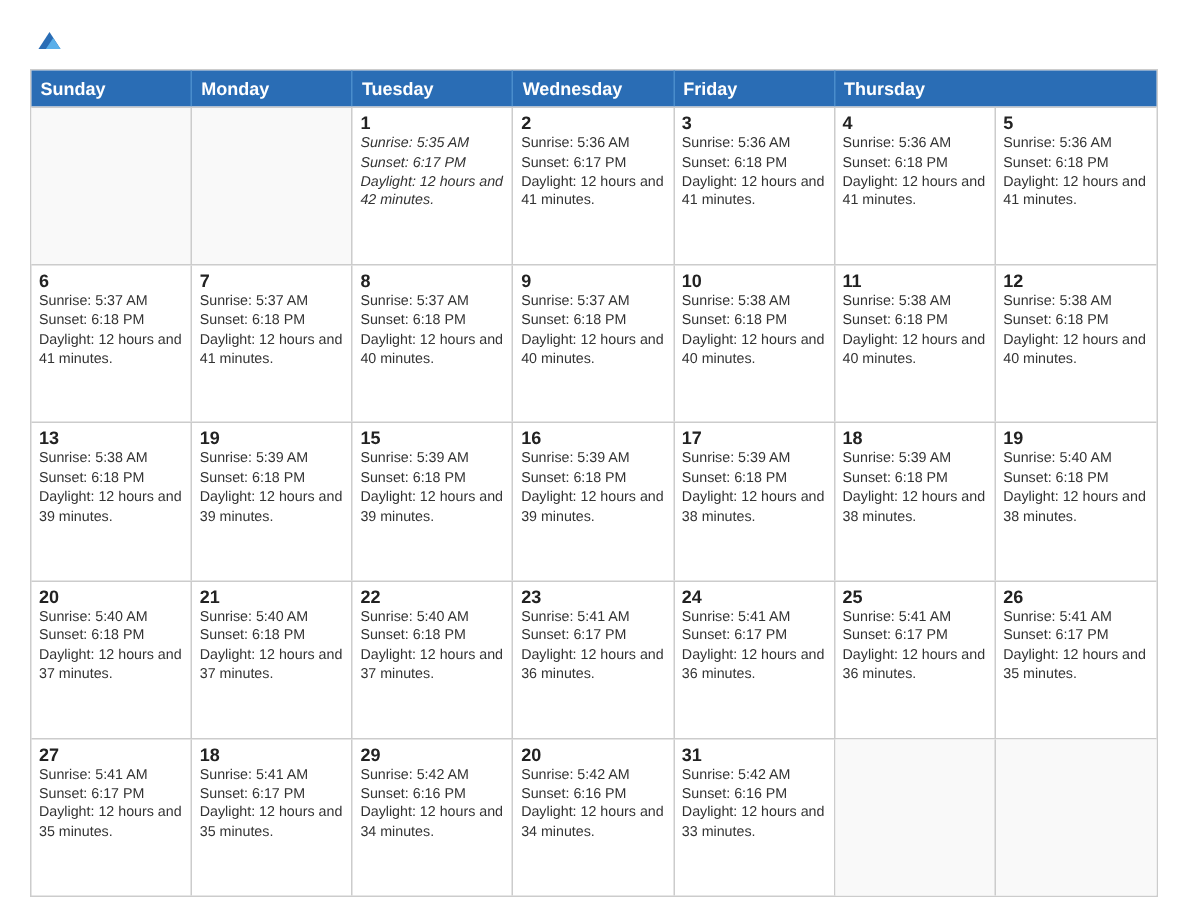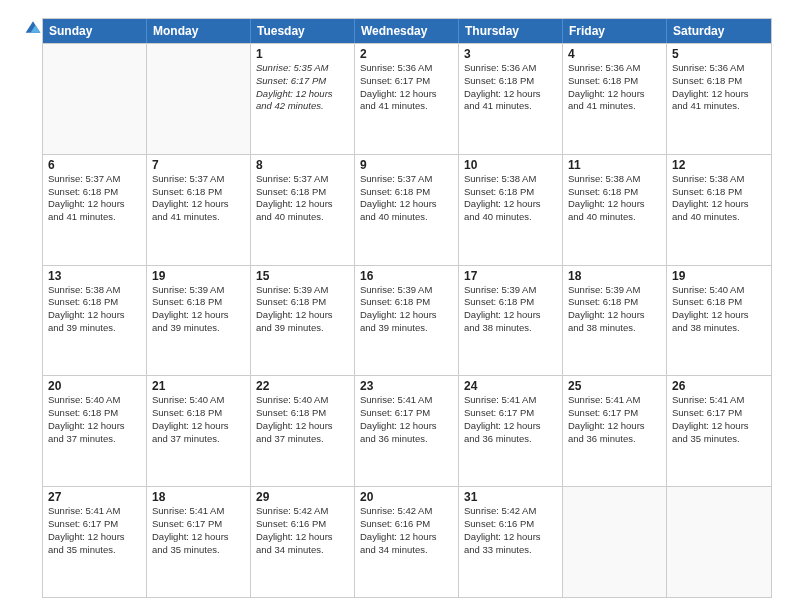--- a/index.html
+++ b/index.html
@@ -8,21 +8,21 @@
       background: #fff;
       width: 792px;
       height: 612px;
       overflow: hidden;
     }
     .page {
       width: 792px;
       height: 612px;
       padding: 18px 20px 14px 20px;
       display: flex;
-      flex-direction: row;
+      flex-direction: column;
       justify-content: center;
     }
     .header {
       display: flex;
       justify-content: space-between;
       align-items: flex-start;
       margin-bottom: 10px;
     }
     .logo {
       display: flex;
@@ -137,23 +137,22 @@
       <div class="calendar-subtitle"></div>
     </div>
   </div>
 
   <div class="calendar">
     <div class="cal-header-row">
     <div class="cal-header-cell">Sunday</div>
         <div class="cal-header-cell">Monday</div>
         <div class="cal-header-cell">Tuesday</div>
         <div class="cal-header-cell">Wednesday</div>
+        <div class="cal-header-cell">Friday</div>
         <div class="cal-header-cell">Thursday</div>
-        <div class="cal-header-cell">Friday</div>
-        <div class="cal-header-cell">Saturday</div>
       </div>
     <div class="cal-body">
     <div class="cal-week">
           <div class="cal-cell empty"></div>
           <div class="cal-cell empty"></div>
           <div class="cal-cell">
             <div class="day-num">1</div>
             <div class="day-info" style="white-space: pre-line; font-style: italic;">Sunrise: 5:35 AM
 Sunset: 6:17 PM
 Daylight: 12 hours and 42 minutes.</div>

